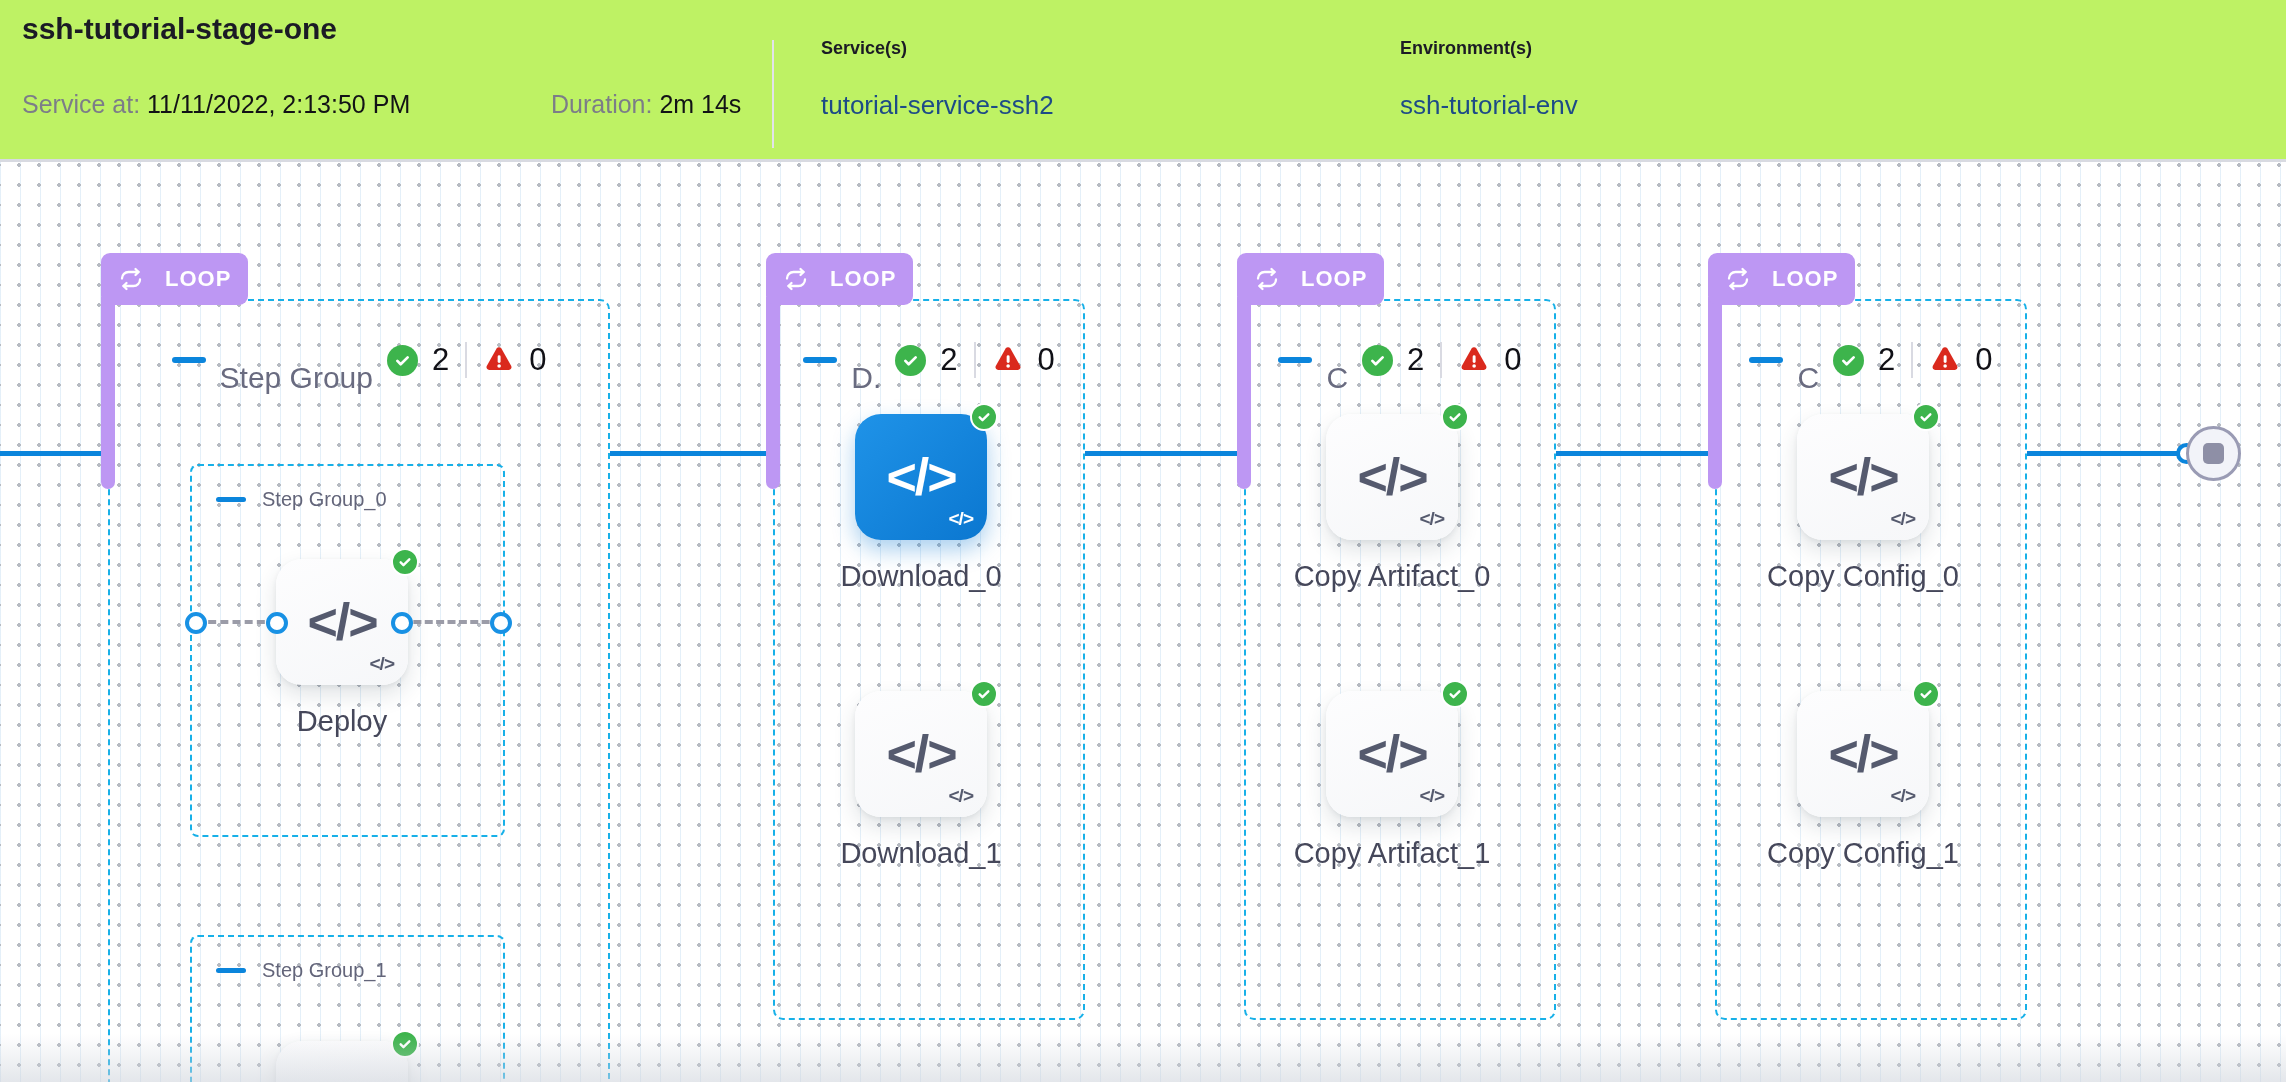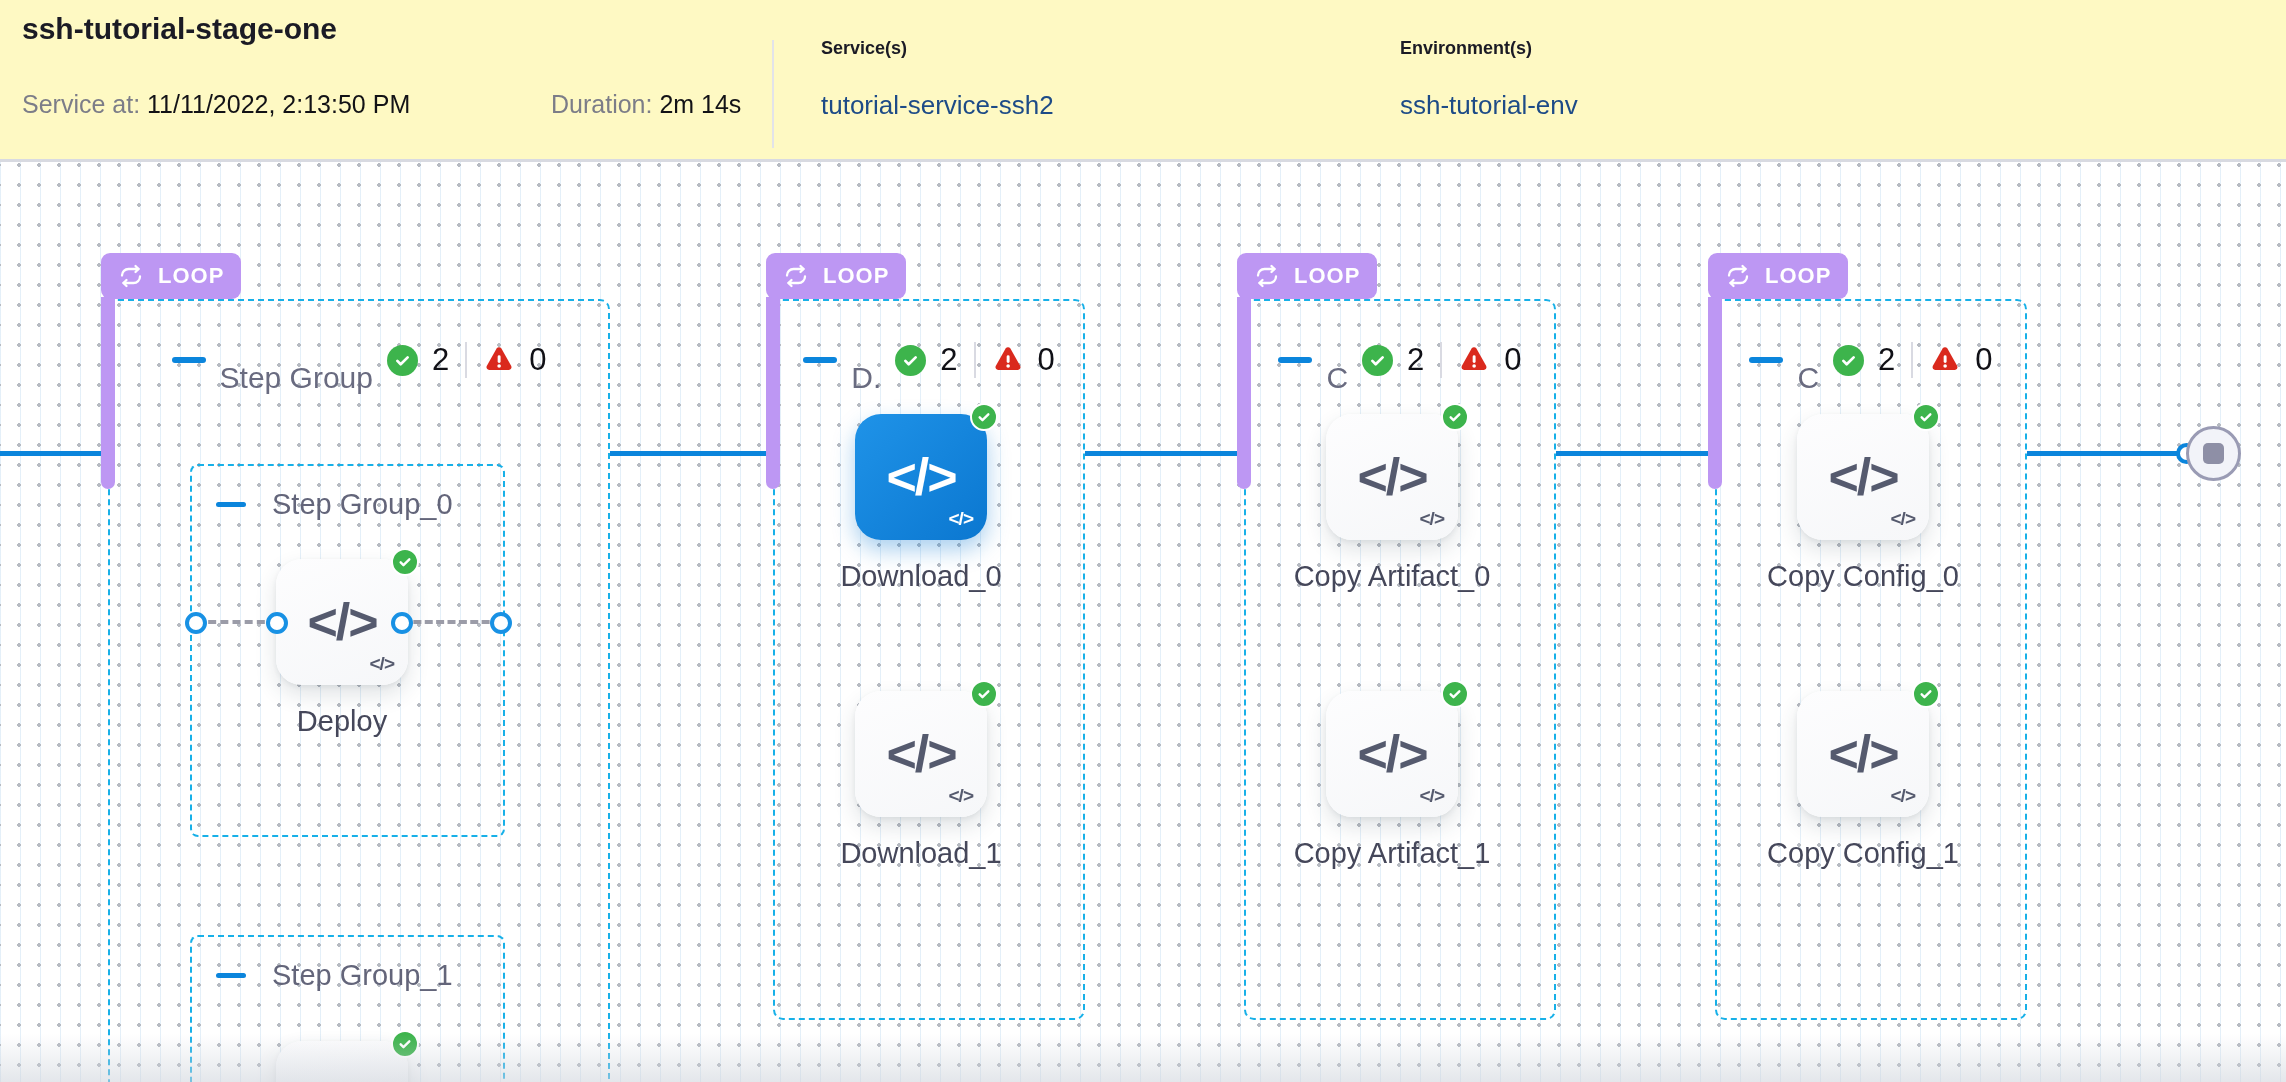--- a/index.html
+++ b/index.html
@@ -1,21 +1,21 @@
 <!DOCTYPE html>
 <html><head>
 <meta charset="utf-8">
 <style>
   * { box-sizing: border-box; margin: 0; padding: 0; }
   html,body { width:2286px; height:1082px; overflow:hidden;
     font-family:"Liberation Sans", sans-serif; background:#fff; }
 
   
   .exec-header { position:absolute; left:0; top:0; width:2286px; height:162px;
-    background:#fef9c3; border-bottom:3px solid #d8dae1; }
+    background:#bef264; border-bottom:3px solid #d8dae1; }
   .exec-title { position:absolute; left:22px; top:12px; font-size:30px; font-weight:700; color:#1b1b25; }
   .meta-line { position:absolute; top:90px; font-size:25px; color:#121216; }
   .meta-line .lbl { color:#7c7d88; }
   .meta-started { left:22px; }
   .meta-duration { left:551px; }
   .header-vdiv { position:absolute; left:772px; top:40px; width:2px; height:108px; background:#e2e3e9; }
   .svc-col { position:absolute; top:38px; }
   .svc-col .svc-lbl { font-size:18px; font-weight:700; color:#1b1b25; }
   .svc-col .svc-link { display:inline-block; margin-top:31px; font-size:26px; color:#1d4b87; cursor:pointer; }
   .col-services { left:821px; }
@@ -48,22 +48,22 @@
     background:#fff; border:4.5px solid #0b85dc; }
   .end-port { left:2176px; top:281px; }
 
   
   .loop-group { position:absolute; top:137px; border:2.5px dashed #17b0e8; border-radius:10px; }
   .g1 { left:108px; width:502px; height:985px; }
   .g2 { left:773px;  width:312px; height:721px; }
   .g3 { left:1244px; width:312px; height:721px; }
   .g4 { left:1715px; width:312px; height:721px; }
 
-  .loop-badge { position:absolute; left:-9px; top:-48px; height:46px; padding:0 17px;
-    background:#bd97f3; border-radius:9px; display:flex; align-items:center; gap:14px; cursor:pointer; }
+  .loop-badge { position:absolute; left:-9px; top:-48px; height:52px; padding:0 17px;
+    background:#bd97f3; border-radius:9px; display:flex; align-items:center; gap:21px; cursor:pointer; }
   .loop-badge .loop-txt { color:#fff; font-size:22px; font-weight:700; letter-spacing:1px; }
   .loop-tail { position:absolute; left:-9px; top:-4px; width:14px; height:192px;
     background:#bd97f3; border-radius:0 0 8px 8px; }
 
   .grp-header { position:absolute; left:0; right:0; top:24px; display:flex;
     align-items:center; justify-content:center; gap:14px; }
   .dash { width:34px; height:6px; border-radius:3px; background:#0b85dc; cursor:pointer; flex:none; }
   .grp-name { font-size:30px; color:#696b80; white-space:nowrap;margin-top:36px; }
   .cnt { font-size:31px; color:#101016; }
   .cnt-vdiv { width:2px; height:36px; background:#d9dae2; margin:0 2px; }
@@ -71,21 +71,21 @@
     display:flex; align-items:center; justify-content:center; flex:none; }
   .ok-circle svg { width:19px; height:19px; }
   .warn-tri { width:32px; height:32px; flex:none; }
 
   
   .sub-group { position:absolute; left:80px; width:315px;
     border:2px dashed #17b0e8; border-radius:8px; }
   .sg0 { top:163px; height:373px; }
   .sg1 { top:634px; height:330px; }
   .sub-header { position:absolute; left:24px; top:22px; display:flex; align-items:center; gap:16px; }
-  .sub-name { font-size:29px; color:#63657a; white-space:nowrap;padding-left:10px; }
+  .sub-name { font-size:20px; color:#63657a; white-space:nowrap; }
 
   
   .step-node { position:absolute; width:132px; cursor:pointer; }
   .step-card { position:relative; width:132px; height:126px; border-radius:26px;
     background:linear-gradient(160deg,#fdfdfe,#f6f7f9);
     box-shadow:0 10px 22px rgba(45,62,80,0.14), 0 2px 5px rgba(45,62,80,0.08);
     display:flex; align-items:center; justify-content:center; }
   .step-card.blue { background:linear-gradient(135deg,#1f93e8,#0b77d0);
     box-shadow:0 10px 22px rgba(11,119,208,0.35); }
   .glyph-big { font-size:52px; font-weight:700; color:#555a6e; letter-spacing:-2px; }

